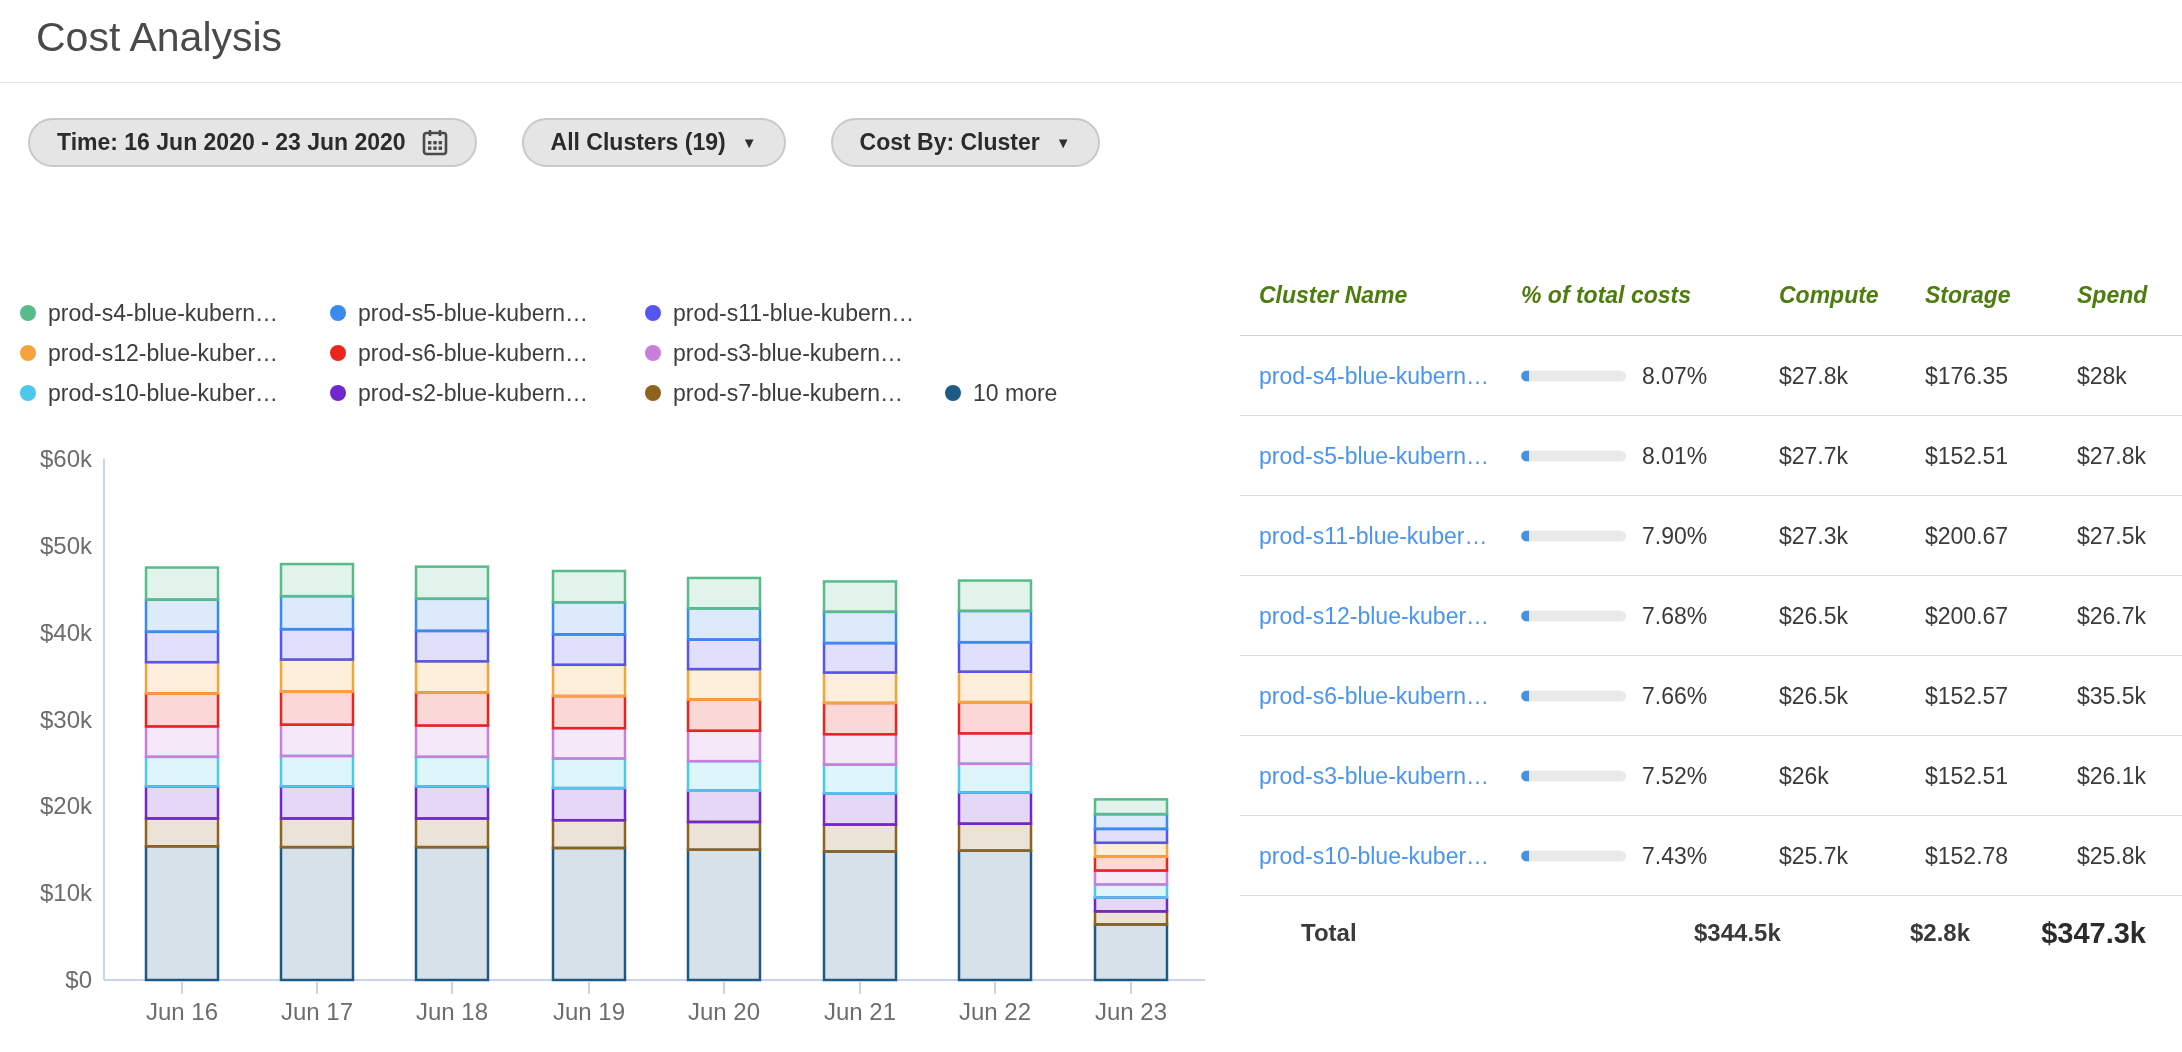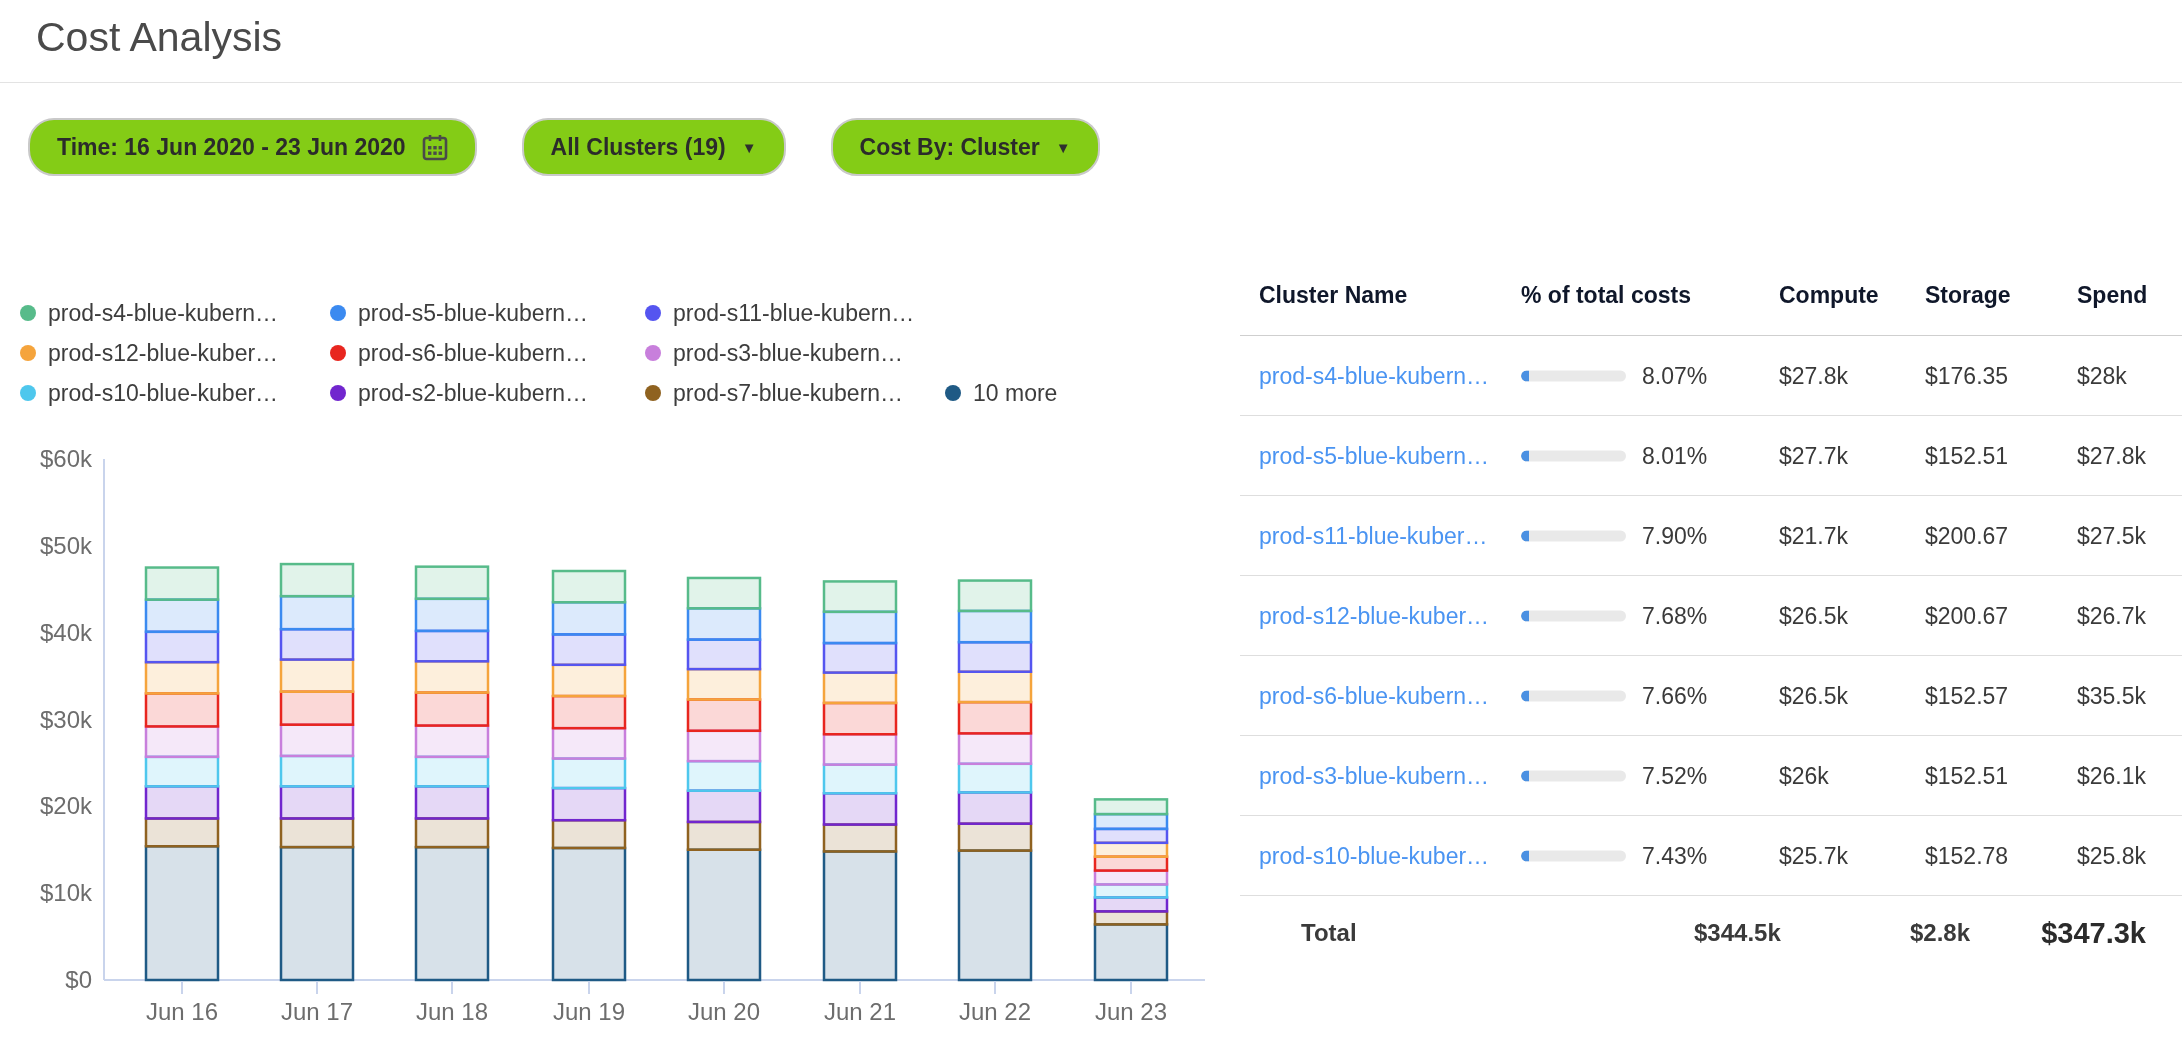--- a/index.html
+++ b/index.html
@@ -6,22 +6,22 @@
   html,body { width:2182px; height:1052px; background:#fff; overflow:hidden;
               font-family:"Liberation Sans","DejaVu Sans",sans-serif; }
   .page { position:relative; width:2182px; height:1052px; }
 
   
   .page-title { position:absolute; left:36px; top:14px; font-size:41px; font-weight:400; color:#4a4a4a; }
   .top-divider { position:absolute; left:0; top:82px; width:2182px; height:1px; background:#e3e3e3; }
 
   
   .filters { position:absolute; left:28px; top:118px; display:flex; gap:45px; }
-  .pill { height:58px; display:flex; align-items:center; gap:16px; padding:0 27px;
-          border:2px solid #c9c9c9; border-radius:26px; background:#84cc16;
+  .pill { height:49px; display:flex; align-items:center; gap:16px; padding:0 27px;
+          border:2px solid #c9c9c9; border-radius:26px; background:#e5e5e5;
           font-size:23px; font-weight:700; color:#2b2b2b; cursor:pointer; white-space:nowrap; }
   .pill .caret { font-size:15px; color:#2f2f2f; }
   .cal-icon { width:26px; height:27px; }
 
   
   .legend { position:absolute; left:20px; top:293px; }
   .legend-row { display:flex; height:40px; align-items:center; }
   .legend-item { display:flex; align-items:center; gap:12px; width:310px; cursor:pointer; }
   .legend-item:nth-child(2){ width:315px; }
   .legend-item:nth-child(3){ width:300px; }
@@ -29,21 +29,21 @@
   .legend-dot { width:16px; height:16px; border-radius:50%; flex:0 0 auto; }
   .legend-label { font-size:23px; color:#3d3d3d; }
 
   
   .chart-svg { position:absolute; left:0; top:440px; }
 
   
   .table { position:absolute; left:1240px; top:255px; width:942px; }
   .thead { position:relative; height:81px; border-bottom:1px solid #cfcfcf; }
   .thead span { position:absolute; top:50%; transform:translateY(-50%);
-                font-size:23px; font-weight:600; color:#0f172a; }
+                font-size:23px; font-weight:600; color:#4d7c0f;font-style:italic; }
   .trow { position:relative; height:80px; border-bottom:1px solid #dedede; }
   .trow > * { position:absolute; top:50%; transform:translateY(-50%); }
   .cluster-link { font-size:23px; color:#4a94f2; text-decoration:none; cursor:pointer; }
   .pbar { width:105px; height:11px; background:#e9e9e9; border-radius:6px; overflow:hidden; }
   .pbar-fill { height:11px; border-radius:6px 0 0 6px; }
   .cell { font-size:23px; color:#3a3a3a; }
 
   .c-name   { left:19px; }
   .c-bar    { left:281px; }
   .c-pct    { left:402px; }
@@ -309,21 +309,21 @@
           <span class="cell c-comp">$27.7k</span>
           <span class="cell c-stor">$152.51</span>
           <span class="cell c-spend">$27.8k</span>
         </div>
         <div class="trow">
           <a class="cluster-link c-name" href="#">prod-s11-blue-kuber…</a>
           <div class="pbar c-bar">
             <div class="pbar-fill" style="width: 8px; background: rgb(74, 144, 226);"></div>
           </div>
           <span class="cell c-pct">7.90%</span>
-          <span class="cell c-comp">$21.7k</span>
+          <span class="cell c-comp">$27.3k</span>
           <span class="cell c-stor">$200.67</span>
           <span class="cell c-spend">$27.5k</span>
         </div>
         <div class="trow">
           <a class="cluster-link c-name" href="#">prod-s12-blue-kuber…</a>
           <div class="pbar c-bar">
             <div class="pbar-fill" style="width: 8px; background: rgb(74, 144, 226);"></div>
           </div>
           <span class="cell c-pct">7.68%</span>
           <span class="cell c-comp">$26.5k</span>

